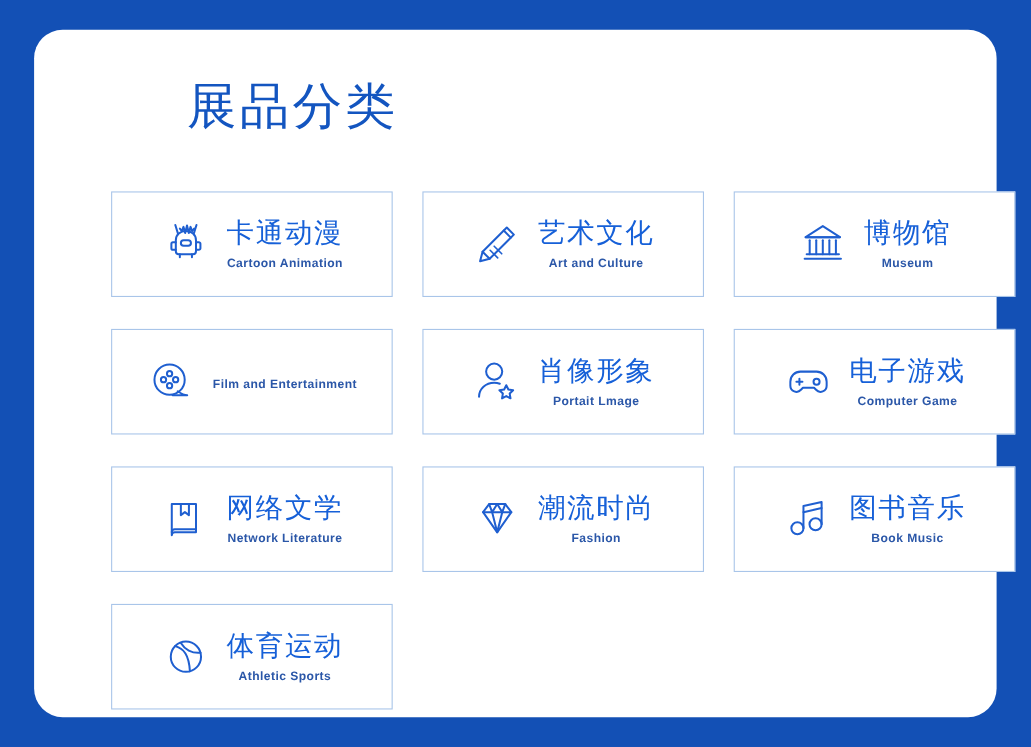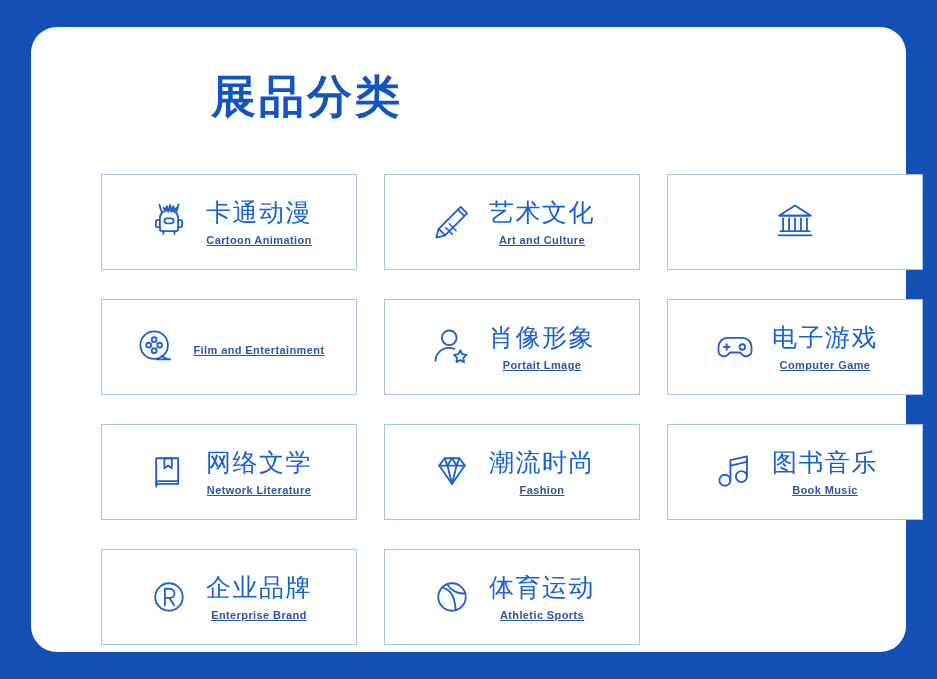--- a/index.html
+++ b/index.html
@@ -21,26 +21,25 @@
     left:31px; top:27px;
     width:875px; height:625px;
     background:#ffffff;
     border-radius:26px;
   }
 
   #page-title {
     position:absolute;
     left:139px; top:47px;
     font-size:45px;
-    font-weight:bold;
+    font-weight:normal;
     color:#1355c0;
     letter-spacing:3px;
     line-height:1;
     white-space:nowrap;
-    margin-left:41px;
   }
 
   #grid {
     position:absolute;
     left:70px; top:147px;
     width:936px;
     display:grid;
     grid-template-columns:repeat(3, 256px);
     grid-template-rows:repeat(4, 96px);
     column-gap:27px;
@@ -84,21 +83,20 @@
   }
 
   .en {
     margin-top:7px;
     font-size:11px;
     font-weight:bold;
     color:#2b57a8;
     letter-spacing:0.4px;
     white-space:nowrap;
     line-height:1.1;
-    text-decoration:underline;
   }
 </style>
 </head>
 <body>
 
 <div id="stage">
 
   <div id="panel">
 
     <div id="page-title">展品分类</div>
@@ -145,20 +143,24 @@
               <path d="M7 17 h34"></path>
               <path d="M11 20v14"></path>
               <path d="M17.5 20v14"></path>
               <path d="M24 20v14"></path>
               <path d="M30.5 20v14"></path>
               <path d="M37 20v14"></path>
               <path d="M8 34h32"></path>
               <path d="M6 38.5h36"></path>
             </svg>
           </span>
+          <span class="card-text">
+            <span class="cn">博物馆</span>
+            <span class="en">Museum</span>
+          </span>
         </div>
         <div class="card">
           <span class="card-icon">
             <svg viewBox="0 0 48 48" fill="none" stroke="currentColor" stroke-width="2" stroke-linecap="round" stroke-linejoin="round">
               <circle cx="22" cy="22" r="15"></circle>
               <circle cx="22" cy="16" r="2.6"></circle>
               <circle cx="28" cy="22" r="2.6"></circle>
               <circle cx="22" cy="28" r="2.6"></circle>
               <circle cx="16" cy="22" r="2.6"></circle>
               <path d="M30 33.5 q6 4 9.5 4 H25"></path>
@@ -234,33 +236,20 @@
           </span>
           <span class="card-text">
             <span class="cn">图书音乐</span>
             <span class="en">Book Music</span>
           </span>
         </div>
         <div class="card">
           <span class="card-icon">
             <svg viewBox="0 0 48 48" fill="none" stroke="currentColor" stroke-width="2" stroke-linecap="round" stroke-linejoin="round">
               <circle cx="24" cy="24" r="15"></circle>
-              <path d="M19.5 33V15h5.5a5 5 0 0 1 0 10h-5.5"></path>
-              <path d="M24.5 25 L29.5 33"></path>
-            </svg>
-          </span>
-          <span class="card-text">
-            <span class="cn">企业品牌</span>
-            <span class="en">Enterprise Brand</span>
-          </span>
-        </div>
-        <div class="card">
-          <span class="card-icon">
-            <svg viewBox="0 0 48 48" fill="none" stroke="currentColor" stroke-width="2" stroke-linecap="round" stroke-linejoin="round">
-              <circle cx="24" cy="24" r="15"></circle>
               <path d="M13.5 13.5 C22 16 27 22 28 38.5"></path>
               <path d="M38.5 20 C30 21 22.5 16.5 19 10.5"></path>
             </svg>
           </span>
           <span class="card-text">
             <span class="cn">体育运动</span>
             <span class="en">Athletic Sports</span>
           </span>
         </div>
       </div>

